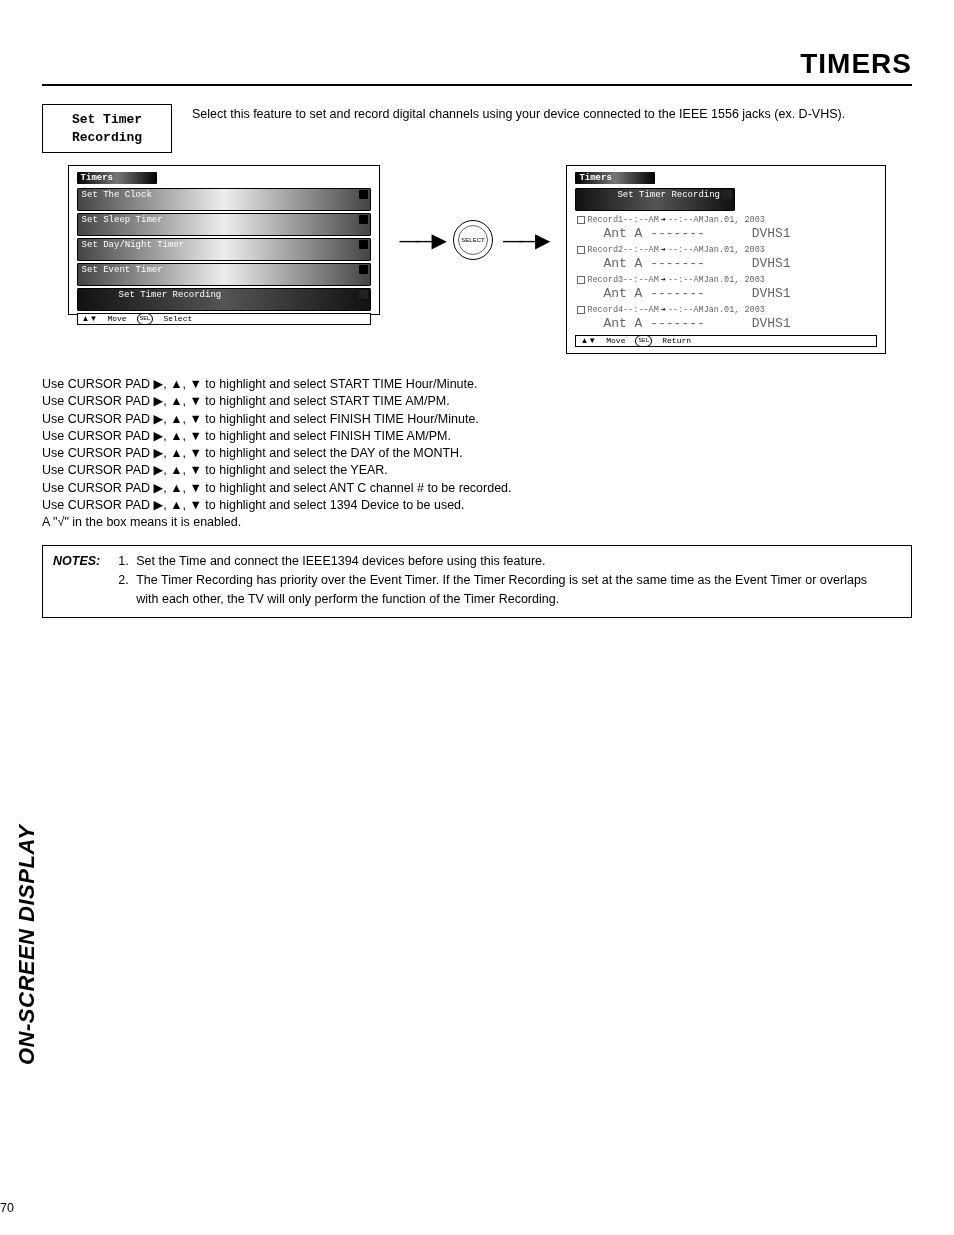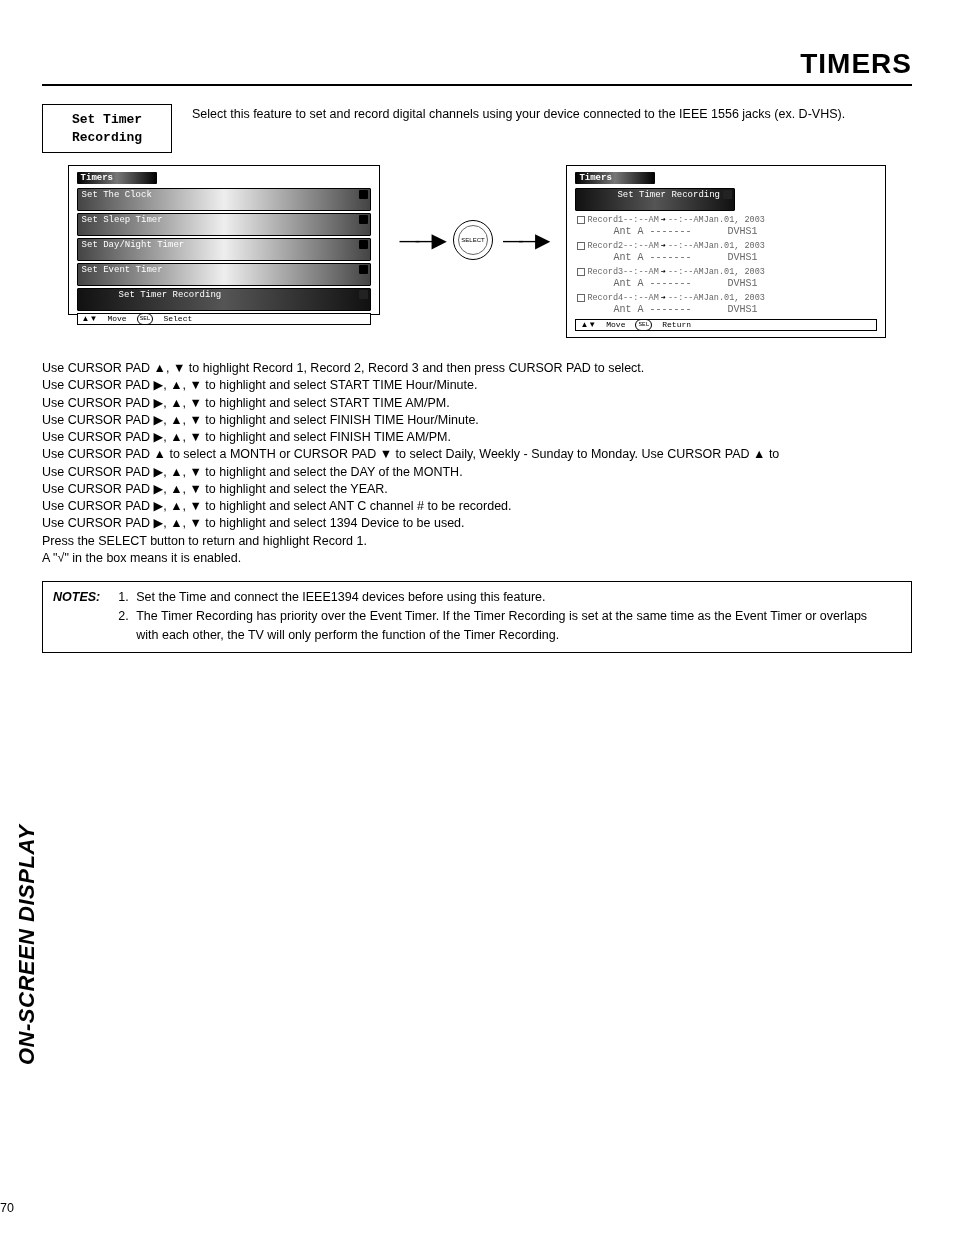--- a/index.html
+++ b/index.html
@@ -125,21 +125,21 @@
   }
   .select-btn::before{
     content:""; position:absolute; inset:4px; border:1px solid #666; border-radius:50%;
   }
   .rec-line {
     display: flex; align-items: center;
     font-size: 8.5px; color: #666; margin: 3px 0 0 2px;
     white-space: nowrap;
   }
   .rec-sub {
-    font-size: 10px; color:#666; margin: 1px 0 0 38px;
+    font-size: 13px; color:#666; margin: 1px 0 0 28px;
     white-space: nowrap;
   }
   .chk { display:inline-block; width:8px; height:8px; border:1px solid #666; margin-right:2px; flex-shrink:0;}
   .rarrow { color:#000; font-weight:bold; margin:0 2px;}
   .body-copy {
     font-size: 12.5px;
     line-height: 1.38;
     margin-bottom: 14px;
   }
   .body-copy p { margin: 0; }
@@ -276,31 +276,28 @@
     <div class="osd-footer" style="margin-top:4px;">
       <span class="tri">▲▼</span>
       <span>Move</span>
       <span style="border:1px solid #000;border-radius:6px;padding:0 2px;font-size:6px;">SEL</span>
       <span>Return</span>
     </div>
   </div>
 </div>
 
 <div class="body-copy">
-  <p>Use CURSOR PAD ▲, ▼ to highlight Record 1, Record 2, Record 3 and then press CURSOR PAD to select.</p>
   <p>Use CURSOR PAD ▶, ▲, ▼ to highlight and select START TIME Hour/Minute.</p>
   <p>Use CURSOR PAD ▶, ▲, ▼ to highlight and select START TIME AM/PM.</p>
   <p>Use CURSOR PAD ▶, ▲, ▼ to highlight and select FINISH TIME Hour/Minute.</p>
   <p>Use CURSOR PAD ▶, ▲, ▼ to highlight and select FINISH TIME AM/PM.</p>
-  <p>Use CURSOR PAD ▲ to select a MONTH or CURSOR PAD ▼ to select Daily, Weekly - Sunday to Monday.  Use CURSOR PAD ▲ to</p>
   <p>Use CURSOR PAD ▶, ▲, ▼ to highlight and select the DAY of the MONTH.</p>
   <p>Use CURSOR PAD ▶, ▲, ▼ to highlight and select the YEAR.</p>
   <p>Use CURSOR PAD ▶, ▲, ▼ to highlight and select ANT C channel # to be recorded.</p>
   <p>Use CURSOR PAD ▶, ▲, ▼ to highlight and select 1394 Device to be used.</p>
-  <p>Press the SELECT button to return and highlight Record 1.</p>
   <p>A "√" in the box means it is enabled.</p>
 </div>
 
 <div class="notes-box">
   <div class="notes-label">NOTES:</div>
   <ol class="notes-list">
     <li>Set the Time and connect the IEEE1394 devices before using this feature.</li>
     <li>The Timer Recording has priority over the Event Timer.  If the Timer Recording is set at the same time as the Event Timer or overlaps with each other, the TV will only perform the function of the Timer Recording.</li>
   </ol>
 </div>

